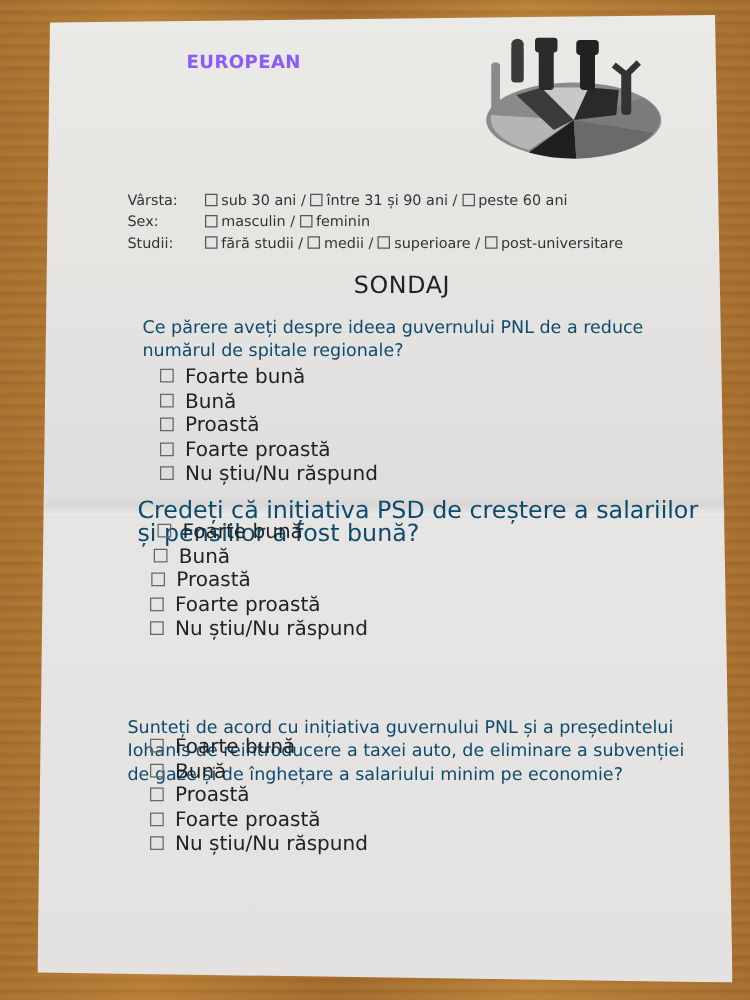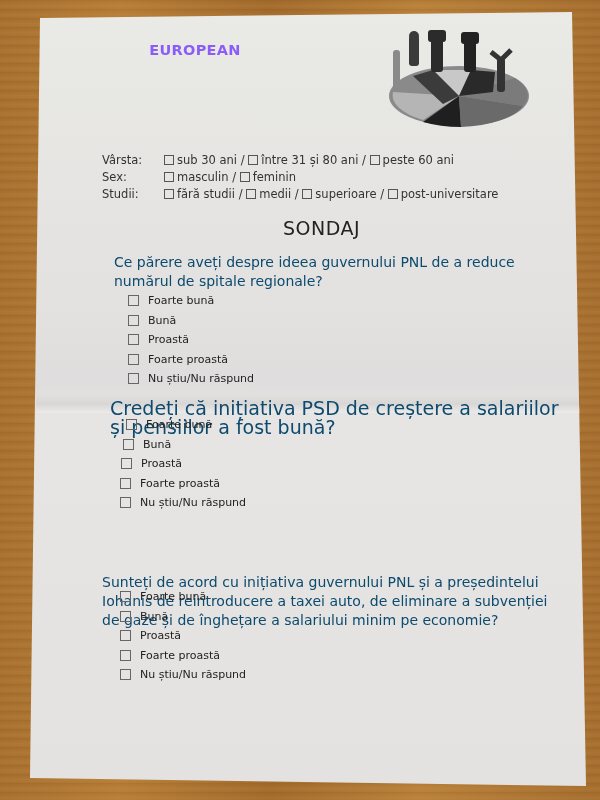--- a/index.html
+++ b/index.html
@@ -36,21 +36,21 @@
       display: inline-block; width: 8px; height: 8px; border: 1px solid #555;
       margin-right: 3px; vertical-align: -1px; background: transparent;
     }
     .title {
       position: absolute; left: 283px; top: 217px; font-size: 19px; color: #222; letter-spacing: 0.5px;
     }
     .question { position: absolute; font-size: 14px; line-height: 19px; color: #0c4a6e; }
     .q1 { left: 114px; top: 253px; width: 440px; }
     .q2 { left: 110px; top: 399px; width: 460px; font-size: 19px; }
     .q3 { left: 102px; top: 552px; width: 450px; margin-top: 21px; }
-    .options { position: absolute; font-size: 11px; color: #222; line-height: 19.5px; }
+    .options { position: absolute; font-size: 16px; color: #222; line-height: 19.5px; }
     .o1 { left: 128px; top: 291px; }
     .o2 { left: 120px; top: 415px; }
     .o3 { left: 120px; top: 587px; }
     .opt { display: flex; align-items: center; }
     .opt .cb { width: 9px; height: 9px; margin-right: 9px; border-color: #666; }
     .o2 .opt:nth-child(1) { margin-left: 6px; }
     .o2 .opt:nth-child(2) { margin-left: 3px; }
     .o2 .opt:nth-child(3) { margin-left: 1px; }
   </style>
 </head>
@@ -82,21 +82,21 @@
   <rect x="114" y="28" width="8" height="34" rx="3" fill="#333"></rect>
   <path d="M108 22 L118 30 L128 20" stroke="#333" stroke-width="5" fill="none"></path>
   <rect x="10" y="20" width="7" height="40" rx="3" fill="#8a8a8a"></rect>
 </svg>
 
 <div class="demo ink">
   <div class="demo-row">
     <span class="demo-label">Vârsta:</span>
     <span>
       <span class="cb"></span><span>sub 30 ani</span>
-      / <span class="cb"></span><span>între 31 și 80 ani</span>
+      / <span class="cb"></span><span>între 31 și 90 ani</span>
       / <span class="cb"></span><span>peste 60 ani</span>
     </span>
   </div>
   <div class="demo-row">
     <span class="demo-label">Sex:</span>
     <span>
       <span class="cb"></span><span>masculin</span>
       / <span class="cb"></span><span>feminin</span>
     </span>
   </div>

